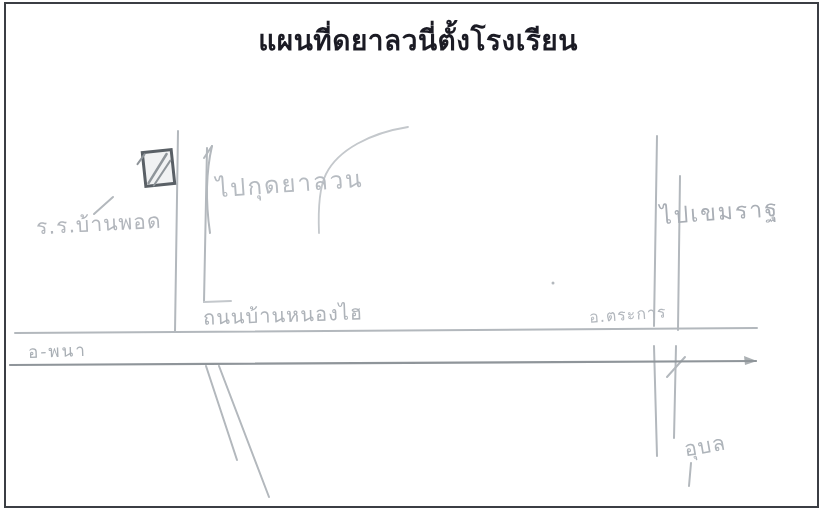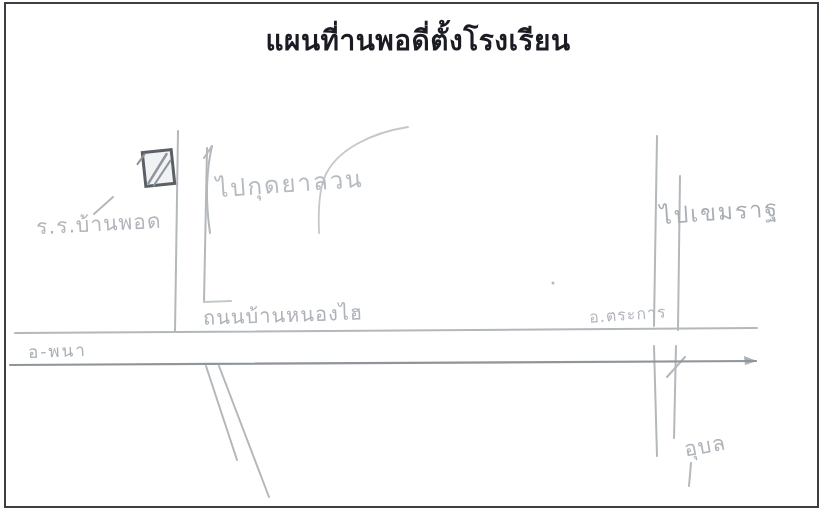--- a/index.html
+++ b/index.html
@@ -62,21 +62,21 @@
   .lbl-east     { left: 660px; top: 194px; font-size: 23px; letter-spacing: 2px; transform: rotate(-4deg); color: #a9aeb5; }
   .lbl-west     { left: 28px;  top: 337px; font-size: 17px; letter-spacing: 2px; transform: rotate(-2deg); color: #a9afb5; }
   .lbl-south    { left: 684px; top: 429px; font-size: 21px; letter-spacing: 1px; transform: rotate(-10deg); color: #aeb4ba; }
 </style>
 </head>
 <body>
 
 <div class="page">
   <div class="frame"></div>
 
-  <div class="title">แผนที่านพอดี่ตั้งโรงเรียน</div>
+  <div class="title">แผนที่ดยาลวนี่ตั้งโรงเรียน</div>
 
   <svg class="sketch" viewBox="0 0 836 530" aria-hidden="true">
 
     <g>
       <path class="pencil" stroke-width="2" d="M 178,131 L 175,332"></path>
       <path class="pencil" stroke-width="2" d="M 207,148 L 204,302"></path>
       <path class="pencil-l" stroke-width="2" d="M 204,302 L 231,301"></path>
     </g>
 
     <g>

